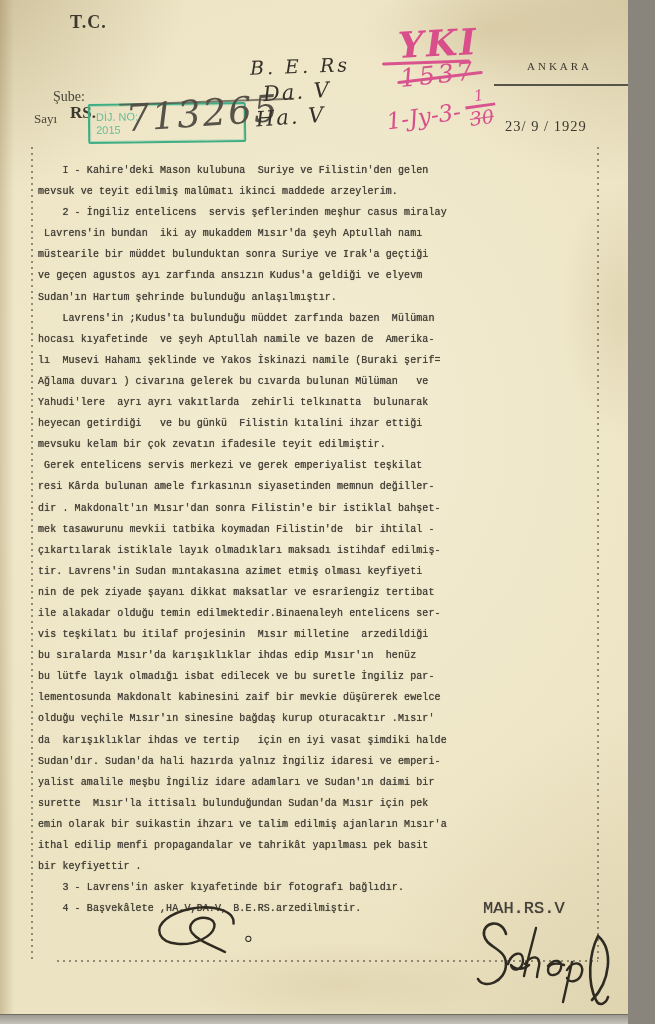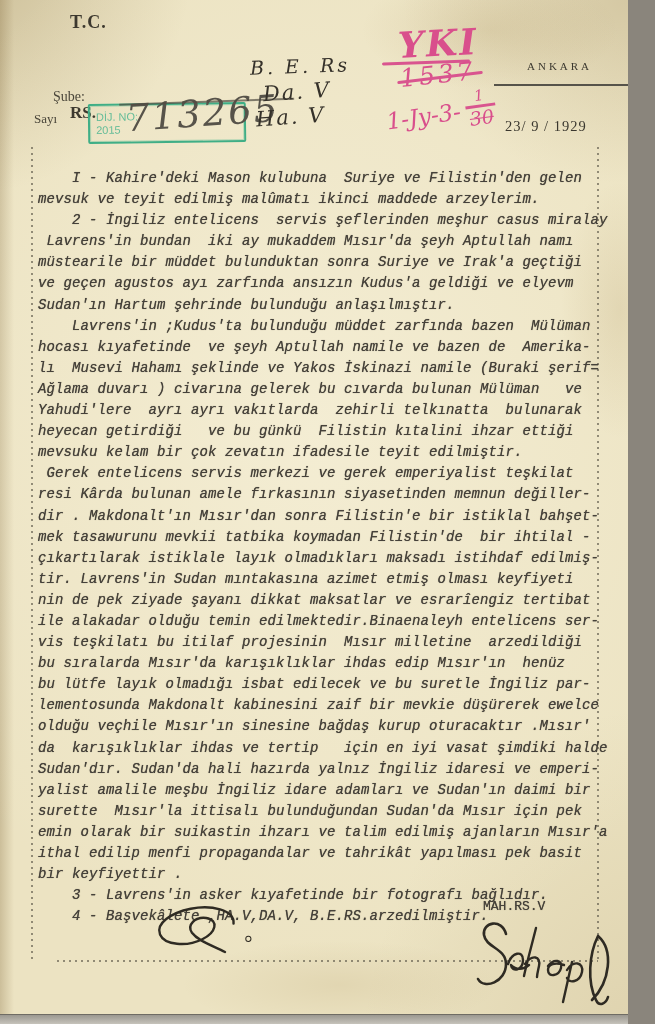--- a/index.html
+++ b/index.html
@@ -56,29 +56,29 @@
   .dateline{position:absolute;left:505px;top:87px;font-size:14.5px;color:#3b382f;letter-spacing:1px;margin-top:31px;}
 
   
   .vrule{position:absolute;top:147px;height:815px;width:2px;
     background-image:repeating-linear-gradient(to bottom,rgba(95,90,75,.65) 0 2px,rgba(0,0,0,0) 2px 6px);}
   .vrule.left{left:31px;} .vrule.right{left:597px;}
   .hrule{position:absolute;left:57px;top:960px;width:541px;height:2px;
     background-image:repeating-linear-gradient(to right,rgba(95,90,75,.65) 0 2px,rgba(0,0,0,0) 2px 6px);}
 
   
-  .doc-body{position:absolute;left:38px;top:168px;
+  .doc-body{position:absolute;left:38px;top:160px;
     font-family:"Liberation Mono","DejaVu Sans Mono",monospace;
-    font-size:14px;line-height:21.1px;color:#45413a;white-space:pre;
-    text-shadow:0 0 0.7px rgba(55,50,40,.85);letter-spacing:0.1px;font-style:italic;}
+    font-size:10px;line-height:21.1px;color:#45413a;white-space:pre;
+    text-shadow:0 0 0.7px rgba(55,50,40,.85);letter-spacing:0.1px;}
 
   
   .paraph{position:absolute;left:146px;top:901px;transform:rotate(-3deg);}
   .typed-sig{position:absolute;left:483px;top:899px;
-    font-family:"Liberation Mono","DejaVu Sans Mono",monospace;font-size:13px;color:#45413a;
+    font-family:"Liberation Mono","DejaVu Sans Mono",monospace;font-size:17px;color:#45413a;
     text-shadow:0 0 0.7px rgba(55,50,40,.85);}
   .sig{position:absolute;left:466px;top:908px;}
   svg.ink path, svg.ink circle{stroke:#2f2b23;fill:none;stroke-linecap:round;stroke-linejoin:round;}
 </style>
 </head>
 <body>
 
 <div class="page">
 
   <div class="stain" style="left:560px;top:180px;width:120px;height:260px;background:radial-gradient(ellipse,rgba(150,120,60,.14),rgba(0,0,0,0) 70%);"></div>

